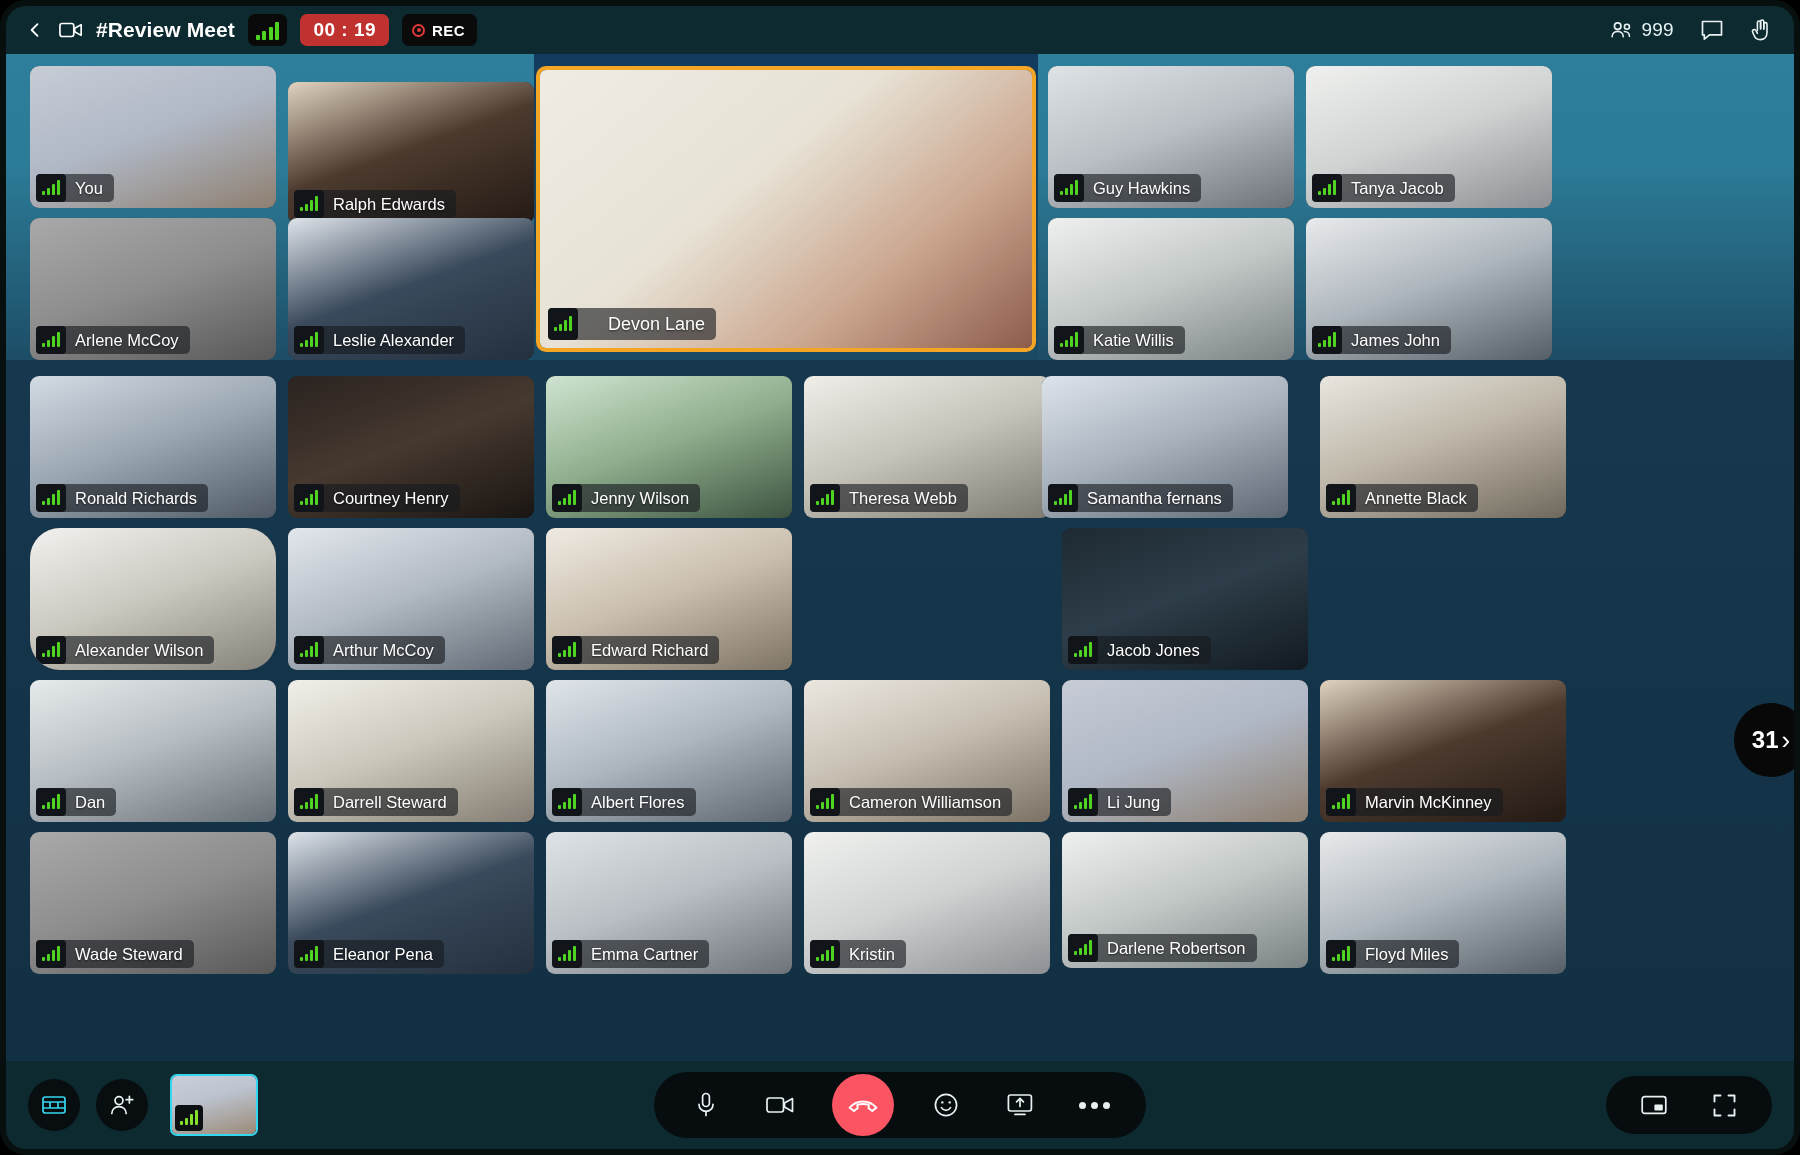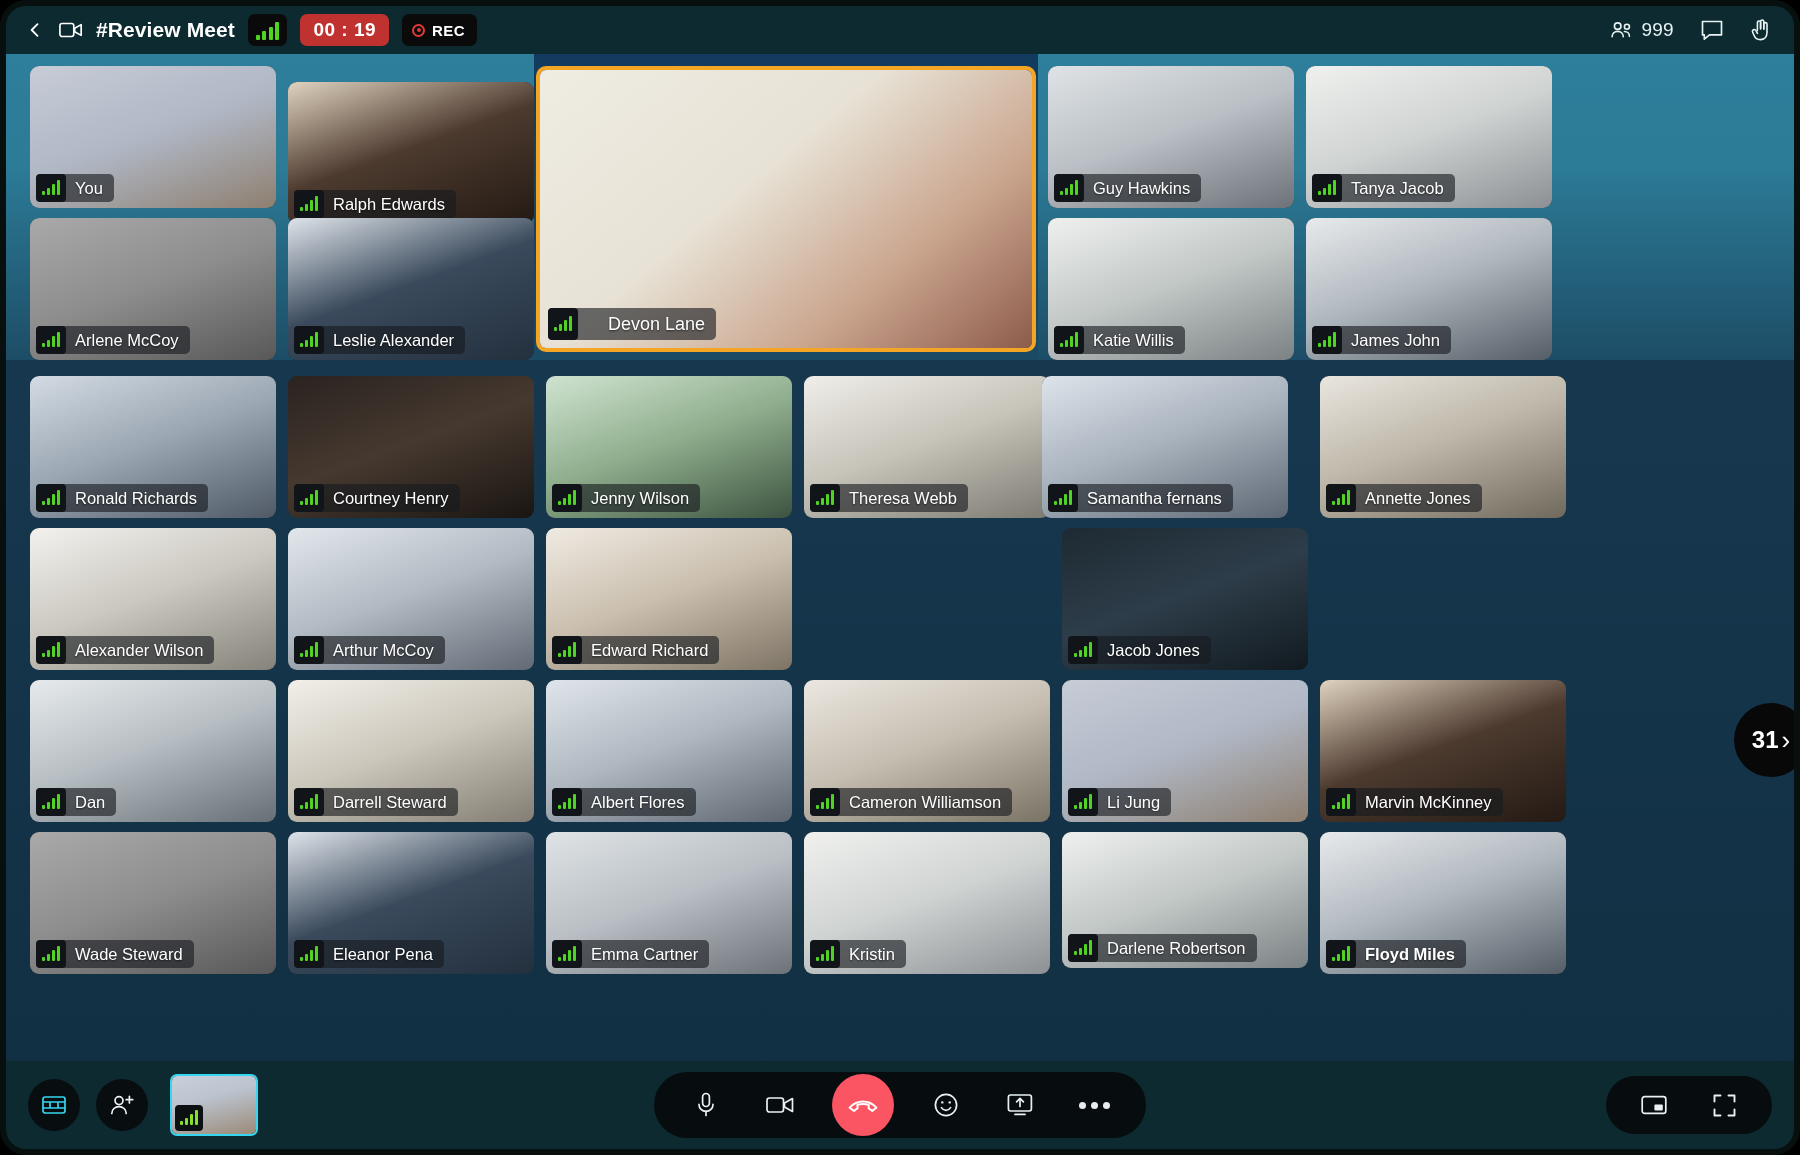--- a/index.html
+++ b/index.html
@@ -513,24 +513,24 @@
         </div>
         <div class="tile" style="left: 1314px; top: 328px; width: 246px; height: 142px;">
           <div class="ph" style="background: linear-gradient(160deg, rgb(233, 230, 223) 0%, rgb(189, 182, 168) 48%, rgb(111, 104, 92) 100%);"></div>
           <div class="namebar">
             <span class="bars">
               <i></i>
               <i></i>
               <i></i>
               <i></i>
             </span>
-            <span class="nm">Annette Jones</span>
-          </div>
-        </div>
-        <div class="tile" style="left: 24px; top: 480px; width: 246px; height: 142px;">
+            <span class="nm">Annette Black</span>
+          </div>
+        </div>
+        <div class="tile" style="left: 24px; top: 480px; width: 246px; height: 142px; border-radius: 30px;">
           <div class="ph" style="background: linear-gradient(160deg, rgb(242, 241, 238) 0%, rgb(203, 200, 192) 48%, rgb(133, 130, 122) 100%);"></div>
           <div class="namebar">
             <span class="bars">
               <i></i>
               <i></i>
               <i></i>
               <i></i>
             </span>
             <span class="nm">Alexander Wilson</span>
           </div>
@@ -696,21 +696,21 @@
           <div class="namebar">
             <span class="bars">
               <i></i>
               <i></i>
               <i></i>
               <i></i>
             </span>
             <span class="nm">Darlene Robertson</span>
           </div>
         </div>
-        <div class="tile" style="left: 1314px; top: 784px; width: 246px; height: 142px; font-weight: bold;">
+        <div class="tile" style="left: 1314px; top: 784px; width: 246px; height: 142px;">
           <div class="ph" style="background: linear-gradient(160deg, rgb(232, 234, 236) 0%, rgb(174, 182, 189) 48%, rgb(85, 93, 102) 100%);"></div>
           <div class="namebar">
             <span class="bars">
               <i></i>
               <i></i>
               <i></i>
               <i></i>
             </span>
             <span class="nm">Floyd Miles</span>
           </div>

